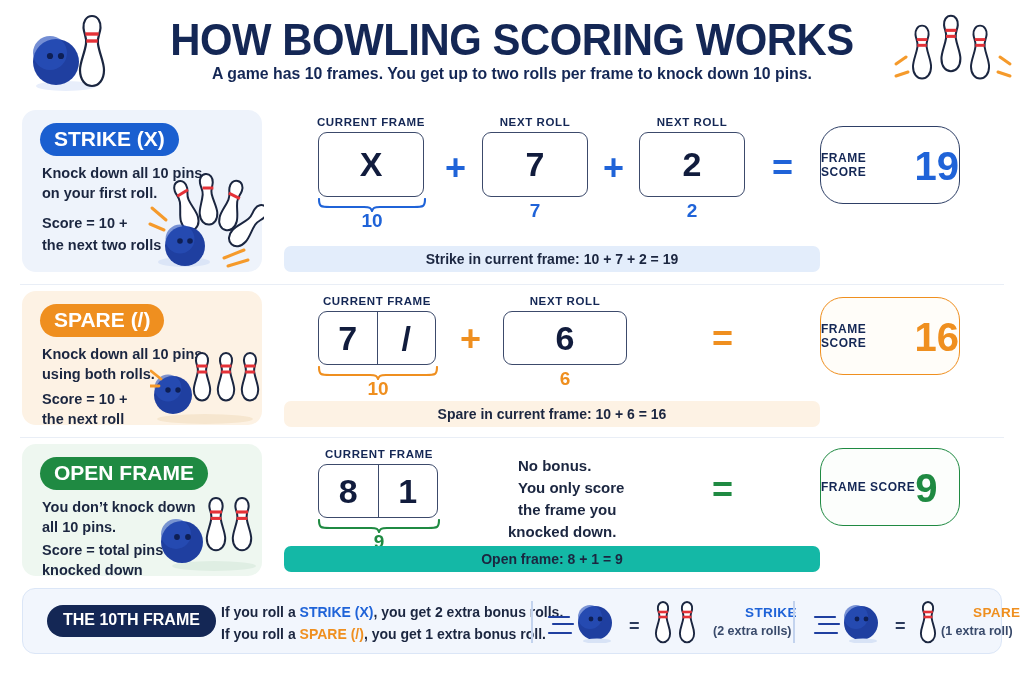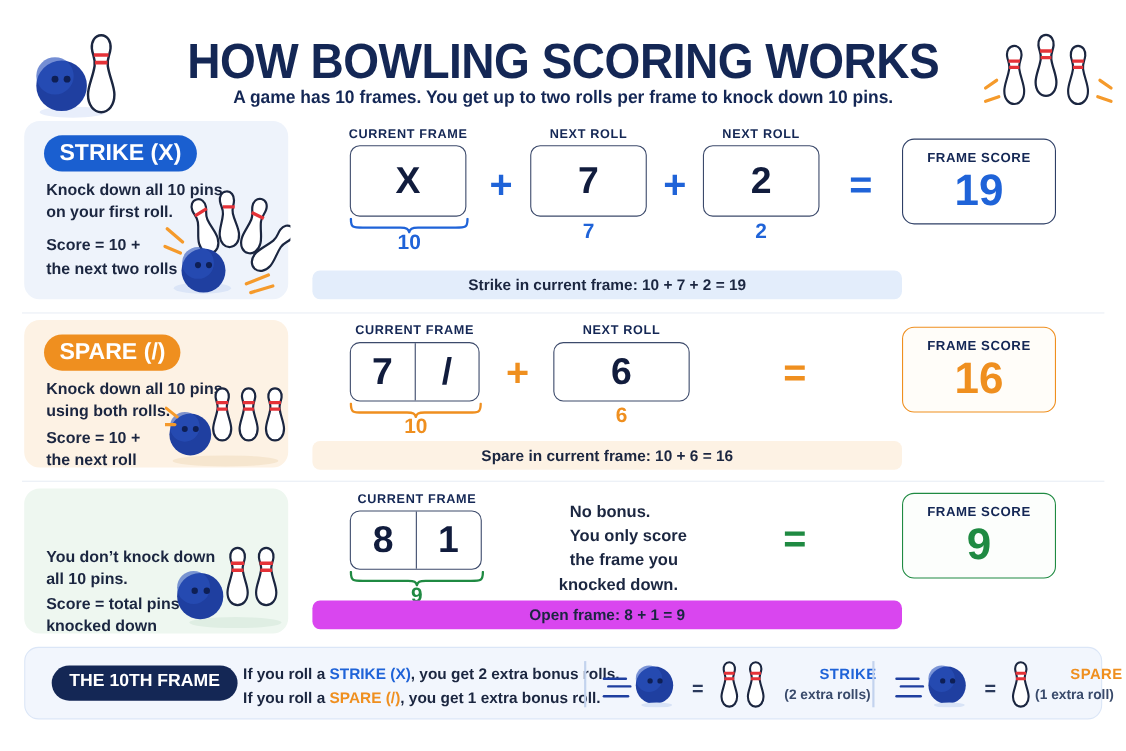--- a/index.html
+++ b/index.html
@@ -14,21 +14,21 @@
   .page {
     position: absolute; left: 0; top: 0; width: 1024px; height: 683px;
     background: #ffffff;
   }
   .page::after {
     content: ""; position: absolute; left: 0; right: 0; bottom: 0; height: 5px;
     background: #ffffff;
   }
 
   
-  .header { position: absolute; left: 0; top: 16px; width: 880px; height: 96px; }
+  .header { position: absolute; left: 0; top: 0; width: 880px; height: 96px; }
   .title {
     position: absolute; left: 0; top: 14px; width: 1024px;
     text-align: center;
     font-size: 45px; font-weight: 700; letter-spacing: -0.5px;
     color: #142755;
     font-family: "Liberation Sans Narrow", "Liberation Sans", sans-serif;
     transform: scaleX(0.93); transform-origin: center top;
     white-space: nowrap;
   }
   .subtitle {
@@ -108,23 +108,23 @@
     white-space: nowrap;
     font-family: "Liberation Sans Narrow", "Liberation Sans", sans-serif;
   }
   .sv-blue { color: #1f63d8; }
   .sv-orange { color: #ef8f1f; }
   .sv-green { color: #1f8a42; }
 
   .brace { position: absolute; }
 
   .scorebox {
-    position: absolute; background: #ffffff; border-radius: 11px;
+    position: absolute; background: #ffffff; border-radius: 23px;
     border: 1.8px solid #2e3f66;
-    display: flex; flex-direction: column; align-items: center; justify-content: center;
+    display: flex; align-items: center; justify-content: flex-start;
   }
   .sb-spare { border-color: #ef8f1f; background: #fffdf9; }
   .sb-open  { border-color: #1f8a42; background: #fcfefc; }
   .sb-label {
     font-size: 12px; font-weight: 700; letter-spacing: 0.5px; color: #142755;
     font-family: "Liberation Sans Narrow", "Liberation Sans", sans-serif;
   }
   .sb-value {
     font-size: 40px; font-weight: 700; line-height: 1.05; margin-top: 2px;
     font-family: "Liberation Sans Narrow", "Liberation Sans", sans-serif;
@@ -133,21 +133,21 @@
   .sv-v-orange { color: #ef8f1f; }
   .sv-v-green { color: #1f8a42; }
 
   .summary {
     position: absolute; left: 284px; width: 536px; height: 26px;
     border-radius: 7px; display: flex; align-items: center; justify-content: center;
     font-size: 14px; font-weight: 700; color: #1b2640; white-space: nowrap;
   }
   .sum-blue { background: #e3edfb; }
   .sum-orange { background: #fdf2e4; }
-  .sum-green { background: #d946ef; }
+  .sum-green { background: #14b8a6; }
 
   .nobonus {
     position: absolute; font-size: 15px; font-weight: 700; color: #1b2640;
     line-height: 1.32; white-space: nowrap;
   }
 
   
   .band {
     position: absolute; left: 22px; top: 588px; width: 980px; height: 66px;
     background: #f2f6fd; border: 1.4px solid #dbe6f7; border-radius: 13px;
@@ -385,20 +385,21 @@
     </div>
 
     <div class="summary sum-orange" style="top:118px;">Spare in current frame: 10 + 6 = 16</div>
   </div>
 
   <div class="rowdiv" style="top:437px;"></div>
 
   <div class="row row-open">
 
     <div class="infopanel p-open">
+      <div class="badge badge-open">OPEN FRAME</div>
       <div class="ptext l1">You don’t knock down</div>
       <div class="ptext" style="top:74px">all 10 pins.</div>
       <div class="ptext" style="top:97px">Score = total pins</div>
       <div class="ptext" style="top:117px">knocked down</div>
 
       <div class="pic" style="left:136px; top:46px;">
         <svg width="104" height="84" viewBox="0 0 104 84">
           <ellipse cx="56" cy="76" rx="42" ry="5" fill="#dfeee3"></ellipse>
           <g fill="#ffffff" stroke="#1b2640" stroke-width="2">
             <path d="M58 8 C53.4 8 51 12.4 51.4 16.8 C51.8 21.2 54 23.4 53.3 28.6 C52.2 36.2 48.8 42.4 48.8 48.6 C48.8 55.8 53 60.2 58 60.2 C63 60.2 67.2 55.8 67.2 48.6 C67.2 42.4 63.8 36.2 62.7 28.6 C62 23.4 64.2 21.2 64.6 16.8 C65 12.4 62.6 8 58 8 Z"></path>

